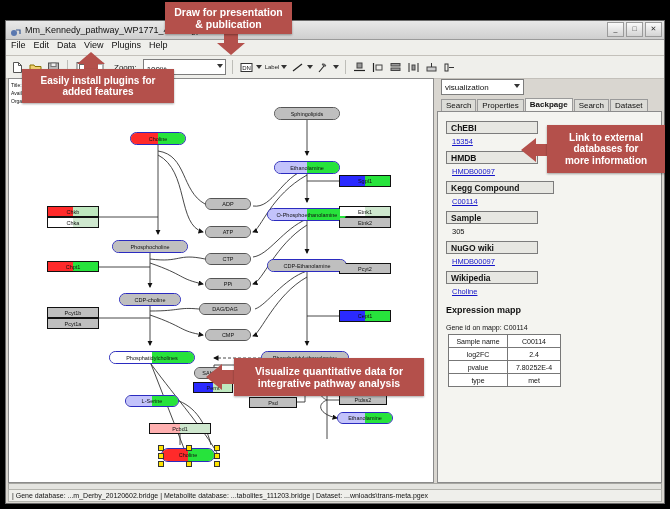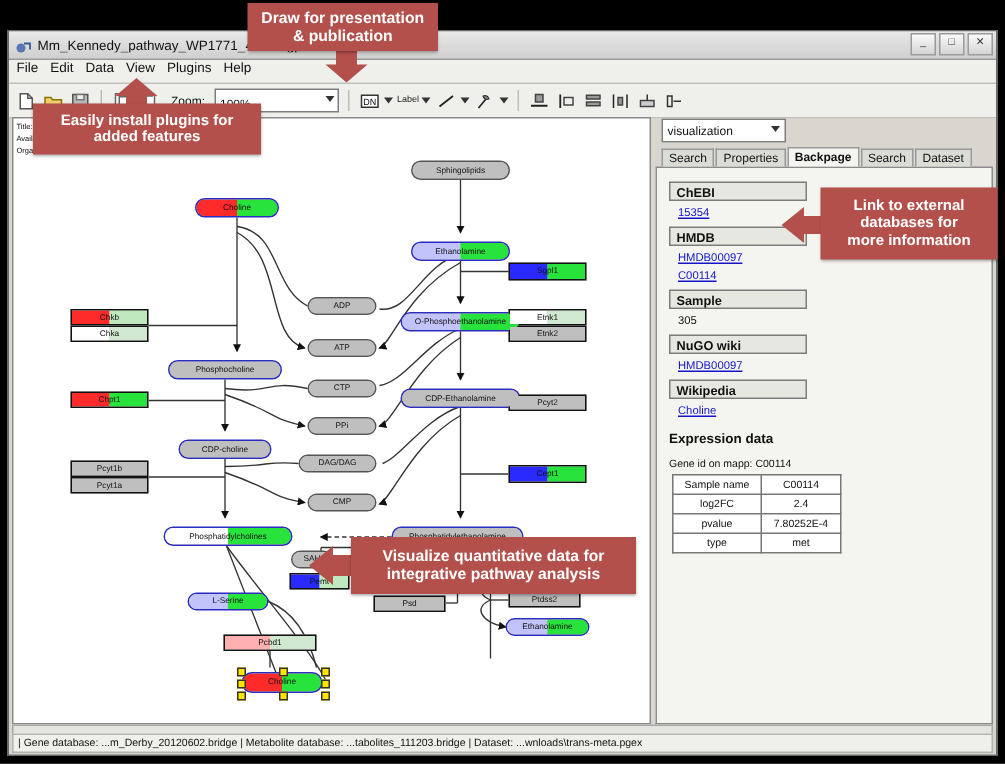--- a/index.html
+++ b/index.html
@@ -488,32 +488,33 @@
           <span class="tab">Dataset</span>
         </div>
 
         <div class="panelbody">
           <div class="dbhdr">ChEBI</div>
           <a class="dblink" href="#">15354</a>
 
           <div class="dbhdr">HMDB</div>
           <a class="dblink" href="#">HMDB00097</a>
 
+          <div class="dbhdr" style="width:108px">Kegg Compound</div>
           <a class="dblink" href="#">C00114</a>
 
           <div class="dbhdr">Sample</div>
           <span class="dbval">305</span>
 
           <div class="dbhdr">NuGO wiki</div>
           <a class="dblink" href="#">HMDB00097</a>
 
           <div class="dbhdr">Wikipedia</div>
           <a class="dblink" href="#">Choline</a>
 
-          <div class="exphdr">Expression data</div>
+          <div class="exphdr">Expression mapp</div>
           <div class="geneid">Gene id on mapp: C00114</div>
 
           <table class="exp">
             <tbody>
                 <tr>
               <td class="c0">Sample name</td>
               <td class="c1">C00114</td>
             </tr>
             <tr>
               <td class="c0">log2FC</td>

